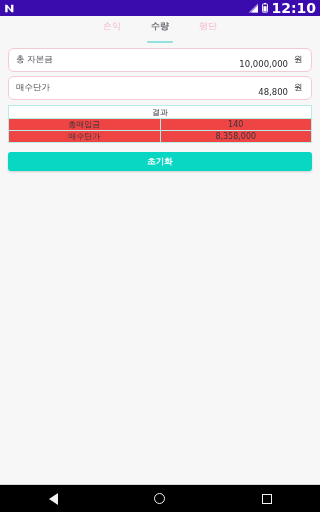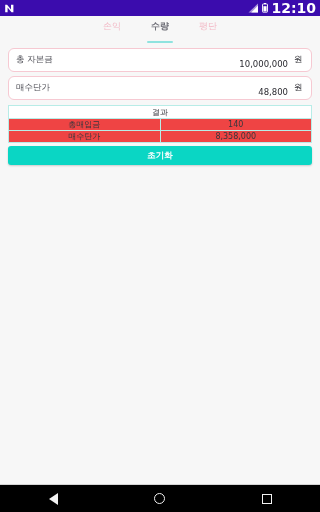--- a/index.html
+++ b/index.html
@@ -145,21 +145,21 @@
     height: 13px;
     background: #ffffff;
     font-size: 8px;
   }
   #result-table tr.shaded td {
     background: #e4e4e6;
   }
 
   
   #reset-button {
-    margin-top: 3px;
+    margin-top: 9px;
     width: 100%;
     height: 19px;
     background: #0ad6c4;
     border: none;
     border-radius: 3px;
     color: #ffffff;
     font-size: 8.5px;
     font-weight: bold;
     font-family: "DejaVu Sans", "Liberation Sans", sans-serif;
     cursor: pointer;

